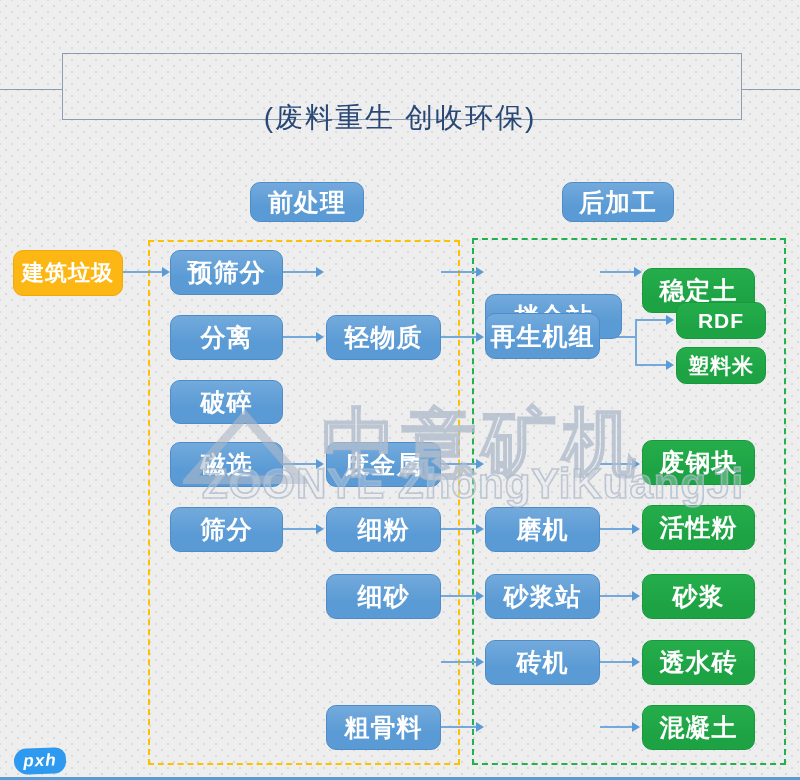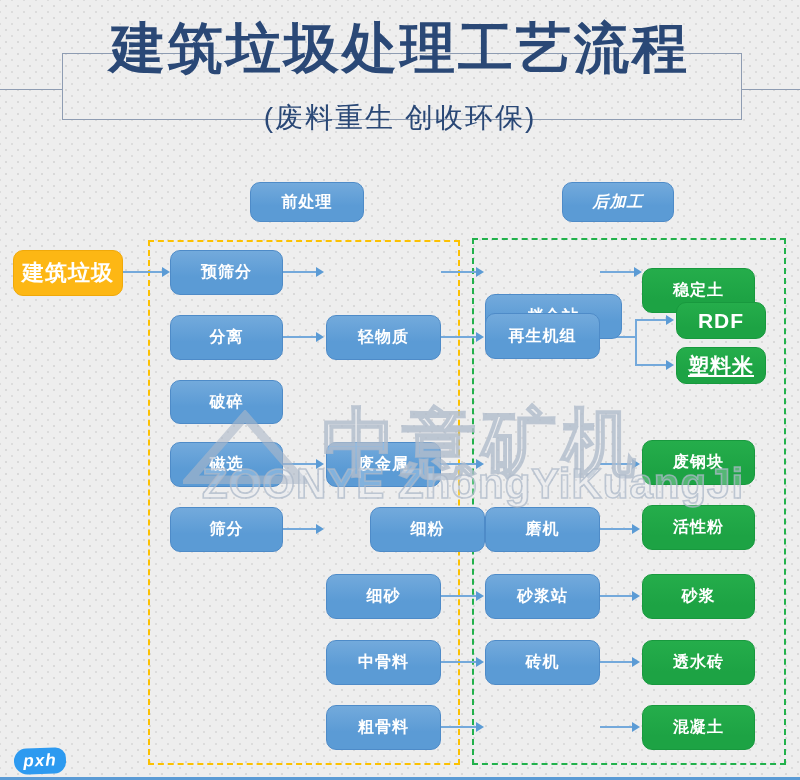--- a/index.html
+++ b/index.html
@@ -18,21 +18,21 @@
     font-size:55px;font-weight:bold;color:#2a4876;letter-spacing:3px;line-height:72px;}
   .subtitle{position:absolute;left:0;top:99px;width:800px;text-align:center;
     font-size:28px;color:#2a4876;letter-spacing:2px;line-height:38px;}
   
   .grp-yellow{position:absolute;left:148px;top:240px;width:308px;height:521px;
     border:2px dashed #fcc101;}
   .grp-green{position:absolute;left:472px;top:238px;width:310px;height:523px;
     border:2px dashed #22b14c;}
   
   .node{position:absolute;display:flex;align-items:center;justify-content:center;
-    color:#ffffff;font-size:16px;font-weight:600;letter-spacing:1px;
+    color:#ffffff;font-size:25px;font-weight:600;letter-spacing:1px;
     border-radius:10px;box-sizing:border-box;z-index:3;}
   .blue{background:linear-gradient(180deg,#73aadc 0%,#5b9bd5 60%);border:1px solid #4e8bc8;}
   .green{background:linear-gradient(180deg,#25ad4b 0%,#1da344 70%);border:1px solid #18993e;}
   .yellow{background:#fdb714;border:1px solid #f0a90a;}
   .hdr{z-index:3;}
   
   .arrow,.aline{position:absolute;height:2px;background:#74a9db;z-index:2;}
   .arrow::after{content:"";position:absolute;right:-7px;top:-4px;width:0;height:0;
     border-left:8px solid #5b9bd5;border-top:5px solid transparent;border-bottom:5px solid transparent;}
   .vline{position:absolute;width:2px;background:#74a9db;z-index:2;}
@@ -52,53 +52,51 @@
   .bottom-rule{position:absolute;left:0;top:777px;width:800px;height:3px;background:#5b9bd5;z-index:5;}
 </style>
 </head>
 <body>
 
 <div id="stage">
 
   <div class="hframe"></div>
   <div class="hline" style="left:0;width:62px;"></div>
   <div class="hline" style="left:741px;width:59px;"></div>
-  <div class="title">建筑垃圾处理工艺流程</div>
   <div class="subtitle">(废料重生  创收环保)</div>
 
   <div class="grp-yellow"></div>
   <div class="grp-green"></div>
 
   <div class="node blue hdr" style="left:250px;top:182px;width:114px;height:40px;">前处理</div>
-  <div class="node blue hdr" style="left:562px;top:182px;width:112px;height:40px;font-style:italic;">后加工</div>
+  <div class="node blue hdr" style="left:562px;top:182px;width:112px;height:40px;">后加工</div>
 
   <div class="node yellow" style="left:13px;top:250px;width:110px;height:46px;font-size:22px;">建筑垃圾</div>
 
   <div class="node blue" style="left:170px;top:250px;width:113px;height:45px;">预筛分</div>
   <div class="node blue" style="left:170px;top:315px;width:113px;height:45px;">分离</div>
   <div class="node blue" style="left:170px;top:380px;width:113px;height:44px;">破碎</div>
   <div class="node blue" style="left:170px;top:442px;width:113px;height:45px;">磁选</div>
   <div class="node blue" style="left:170px;top:507px;width:113px;height:45px;">筛分</div>
 
   <div class="node blue" style="left:326px;top:315px;width:115px;height:45px;">轻物质</div>
   <div class="node blue" style="left:326px;top:442px;width:115px;height:45px;">废金属</div>
-  <div class="node blue" style="left:326px;top:507px;width:115px;height:45px;margin-left:44px;">细粉</div>
+  <div class="node blue" style="left:326px;top:507px;width:115px;height:45px;">细粉</div>
   <div class="node blue" style="left:326px;top:574px;width:115px;height:45px;">细砂</div>
-  <div class="node blue" style="left:326px;top:640px;width:115px;height:45px;">中骨料</div>
   <div class="node blue" style="left:326px;top:705px;width:115px;height:45px;">粗骨料</div>
 
   <div class="node blue" style="left:485px;top:250px;width:137px;height:45px;margin-top:44px;">拌合站</div>
   <div class="node blue" style="left:485px;top:313px;width:115px;height:46px;">再生机组</div>
   <div class="node blue" style="left:485px;top:507px;width:115px;height:45px;">磨机</div>
   <div class="node blue" style="left:485px;top:574px;width:115px;height:45px;">砂浆站</div>
   <div class="node blue" style="left:485px;top:640px;width:115px;height:45px;">砖机</div>
 
   <div class="node green" style="left:642px;top:268px;width:113px;height:45px;">稳定土</div>
   <div class="node green" style="left:676px;top:302px;width:90px;height:37px;font-size:21px;">RDF</div>
-  <div class="node green" style="left:676px;top:347px;width:90px;height:37px;font-size:21px;text-decoration:underline;">塑料米</div>
+  <div class="node green" style="left:676px;top:347px;width:90px;height:37px;font-size:21px;">塑料米</div>
   <div class="node green" style="left:642px;top:440px;width:113px;height:45px;">废钢块</div>
   <div class="node green" style="left:642px;top:505px;width:113px;height:45px;">活性粉</div>
   <div class="node green" style="left:642px;top:574px;width:113px;height:45px;">砂浆</div>
   <div class="node green" style="left:642px;top:640px;width:113px;height:45px;">透水砖</div>
   <div class="node green" style="left:642px;top:705px;width:113px;height:45px;">混凝土</div>
 
   <div class="arrow" style="left:123px;top:271px;width:40px;"></div>
   <div class="arrow" style="left:283px;top:271px;width:34px;"></div>
   <div class="arrow" style="left:441px;top:271px;width:36px;"></div>
   <div class="arrow" style="left:600px;top:271px;width:35px;"></div>

